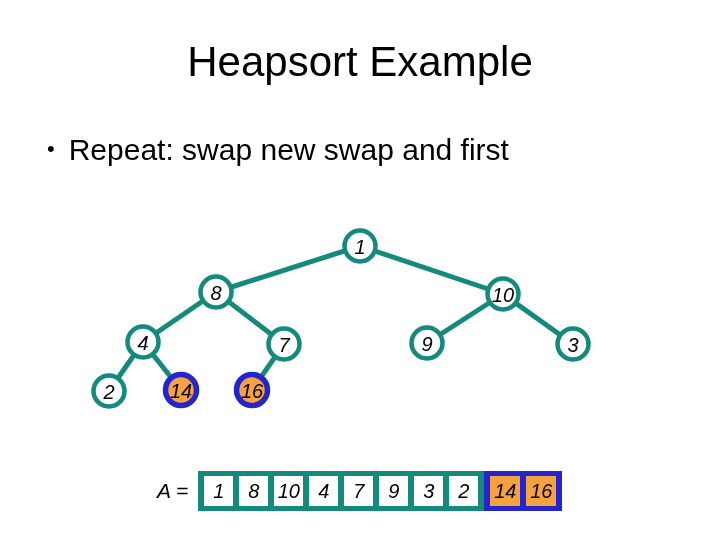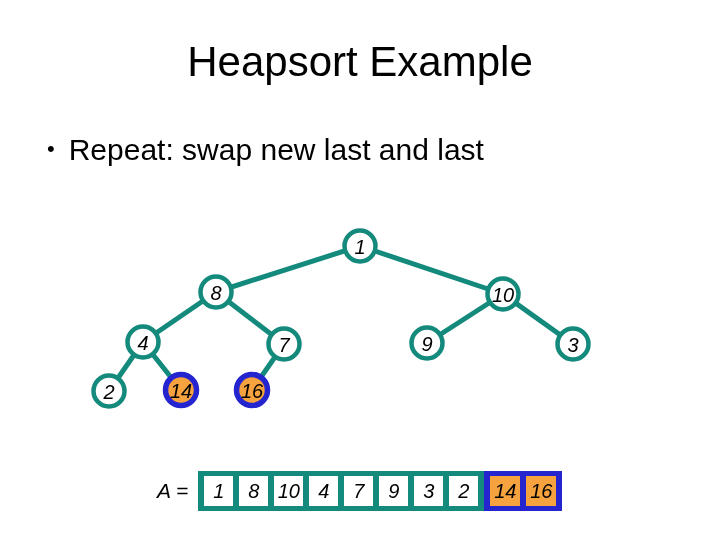--- a/index.html
+++ b/index.html
@@ -43,21 +43,21 @@
 </style>
 </head>
 <body>
 
 <div class="slide">
 
   <div class="title">Heapsort Example</div>
 
   <div class="bullet-line">
     <span class="bullet-dot">•</span>
-    <span>Repeat: swap new last and last</span>
+    <span>Repeat: swap new swap and first</span>
   </div>
 
   <svg class="tree-svg" width="720" height="540" viewBox="0 0 720 540">
     <g>
       <line x1="360" y1="246" x2="216" y2="292"></line>
       <line x1="360" y1="246" x2="503" y2="294"></line>
       <line x1="216" y1="292" x2="143" y2="342"></line>
       <line x1="216" y1="292" x2="284" y2="344"></line>
       <line x1="503" y1="294" x2="427" y2="343"></line>
       <line x1="503" y1="294" x2="573" y2="344"></line>

